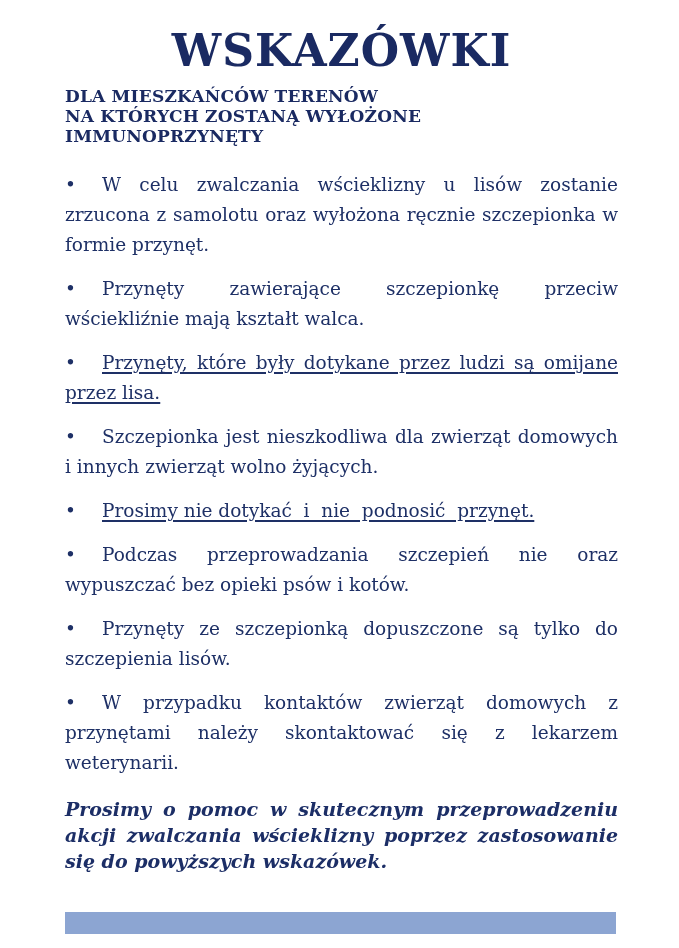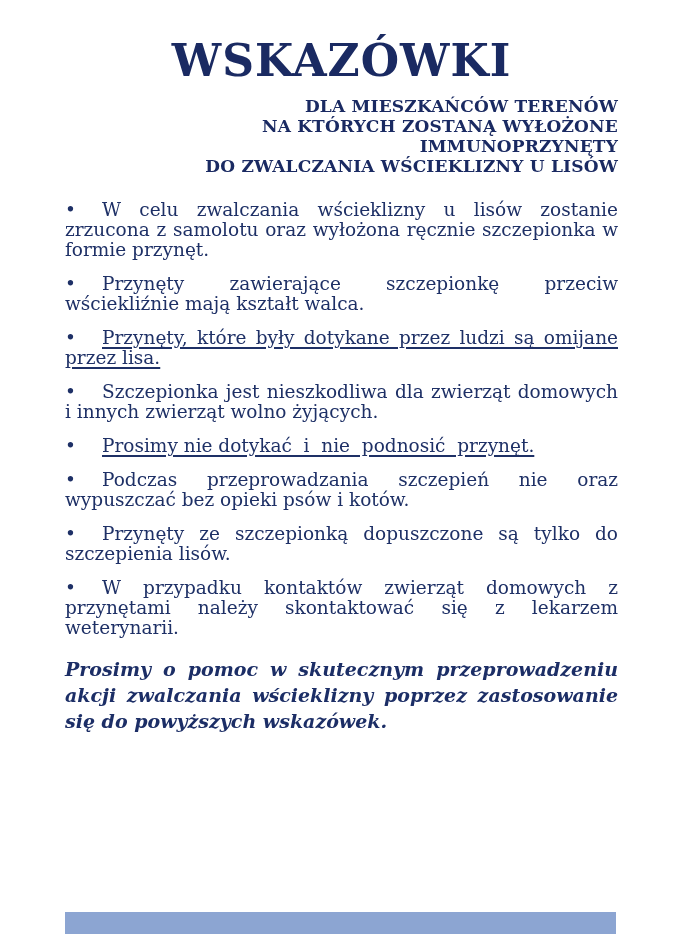--- a/index.html
+++ b/index.html
@@ -5,44 +5,44 @@
   * { margin: 0; padding: 0; box-sizing: border-box; }
   html, body { background: #ffffff; }
   body {
     width: 679px; height: 948px; overflow: hidden;
     font-family: "DejaVu Serif", "Liberation Serif", serif;
     color: #1e3066;
   }
   .page {
     position: relative;
     width: 679px; height: 948px;
-    padding: 38px 61px 0 65px;
+    padding: 28px 61px 0 65px;
     background: #ffffff;
   }
   .title {
     text-align: center;
     font-size: 44px;
     font-weight: bold;
     letter-spacing: 1px;
     line-height: 1.05;
     color: #1a2a62;
   }
   .subtitle {
     margin-top: 12px;
-    text-align: right;
+    text-align: left;
     font-weight: bold;
     font-size: 17px;
     line-height: 20px;
     letter-spacing: 0.2px;
     color: #1a2a62;
   }
   .bullets { margin-top: 24px; }
   p.bullet {
     font-size: 18.5px;
-    line-height: 20px;
+    line-height: 30px;
     text-align: justify;
     margin-bottom: 14px;
     color: #1e3066;
   }
   .marker { display: inline-block; width: 37px; }
   p.bullet.emph .btext {
     font-weight: normal;
     text-decoration: underline;
     text-decoration-thickness: 1.5px;
     text-underline-offset: 3px;
@@ -69,21 +69,20 @@
 </head>
 <body>
 
 <div class="page">
 
   <h1 class="title">WSKAZÓWKI</h1>
 
   <div class="subtitle">
     <div>DLA MIESZKAŃCÓW TERENÓW</div>
     <div>NA KTÓRYCH ZOSTANĄ WYŁOŻONE IMMUNOPRZYNĘTY</div>
-    <div>DO ZWALCZANIA WŚCIEKLIZNY U LISÓW</div>
   </div>
 
   <div class="bullets" id="bullet-list">
   <p class="bullet"><span class="marker">•</span><span class="btext">W celu zwalczania wścieklizny u lisów zostanie zrzucona z samolotu oraz wyłożona ręcznie szczepionka w formie przynęt.</span></p>
 
   <p class="bullet"><span class="marker">•</span><span class="btext">Przynęty zawierające szczepionkę przeciw wściekliźnie mają kształt walca.</span></p>
 
 
   <p class="bullet emph"><span class="marker">•</span><span class="btext">Przynęty, które były dotykane przez ludzi są omijane przez lisa.</span></p>
 

